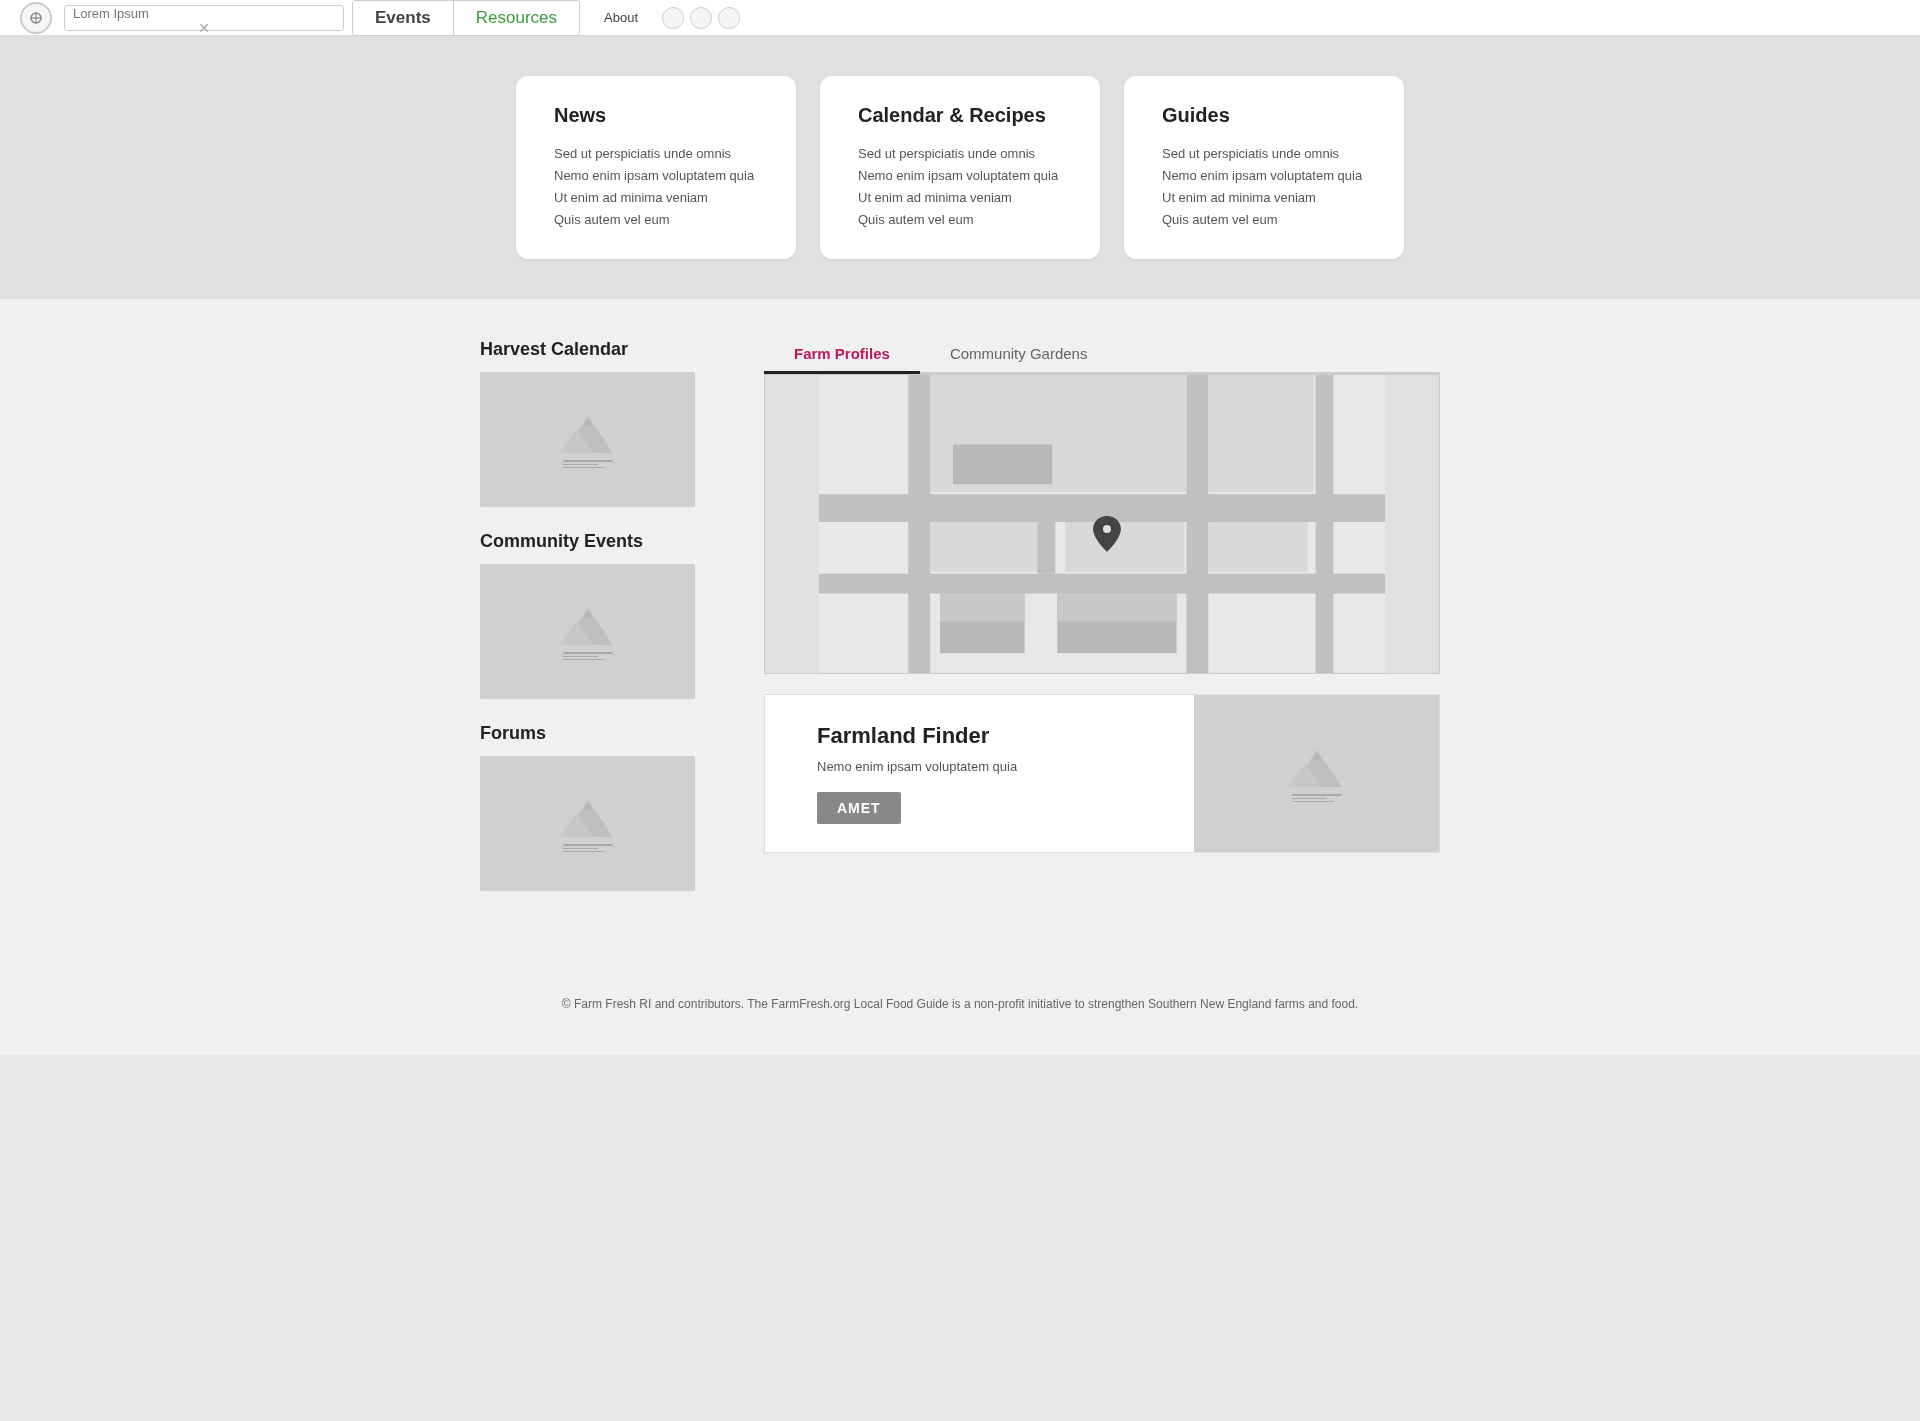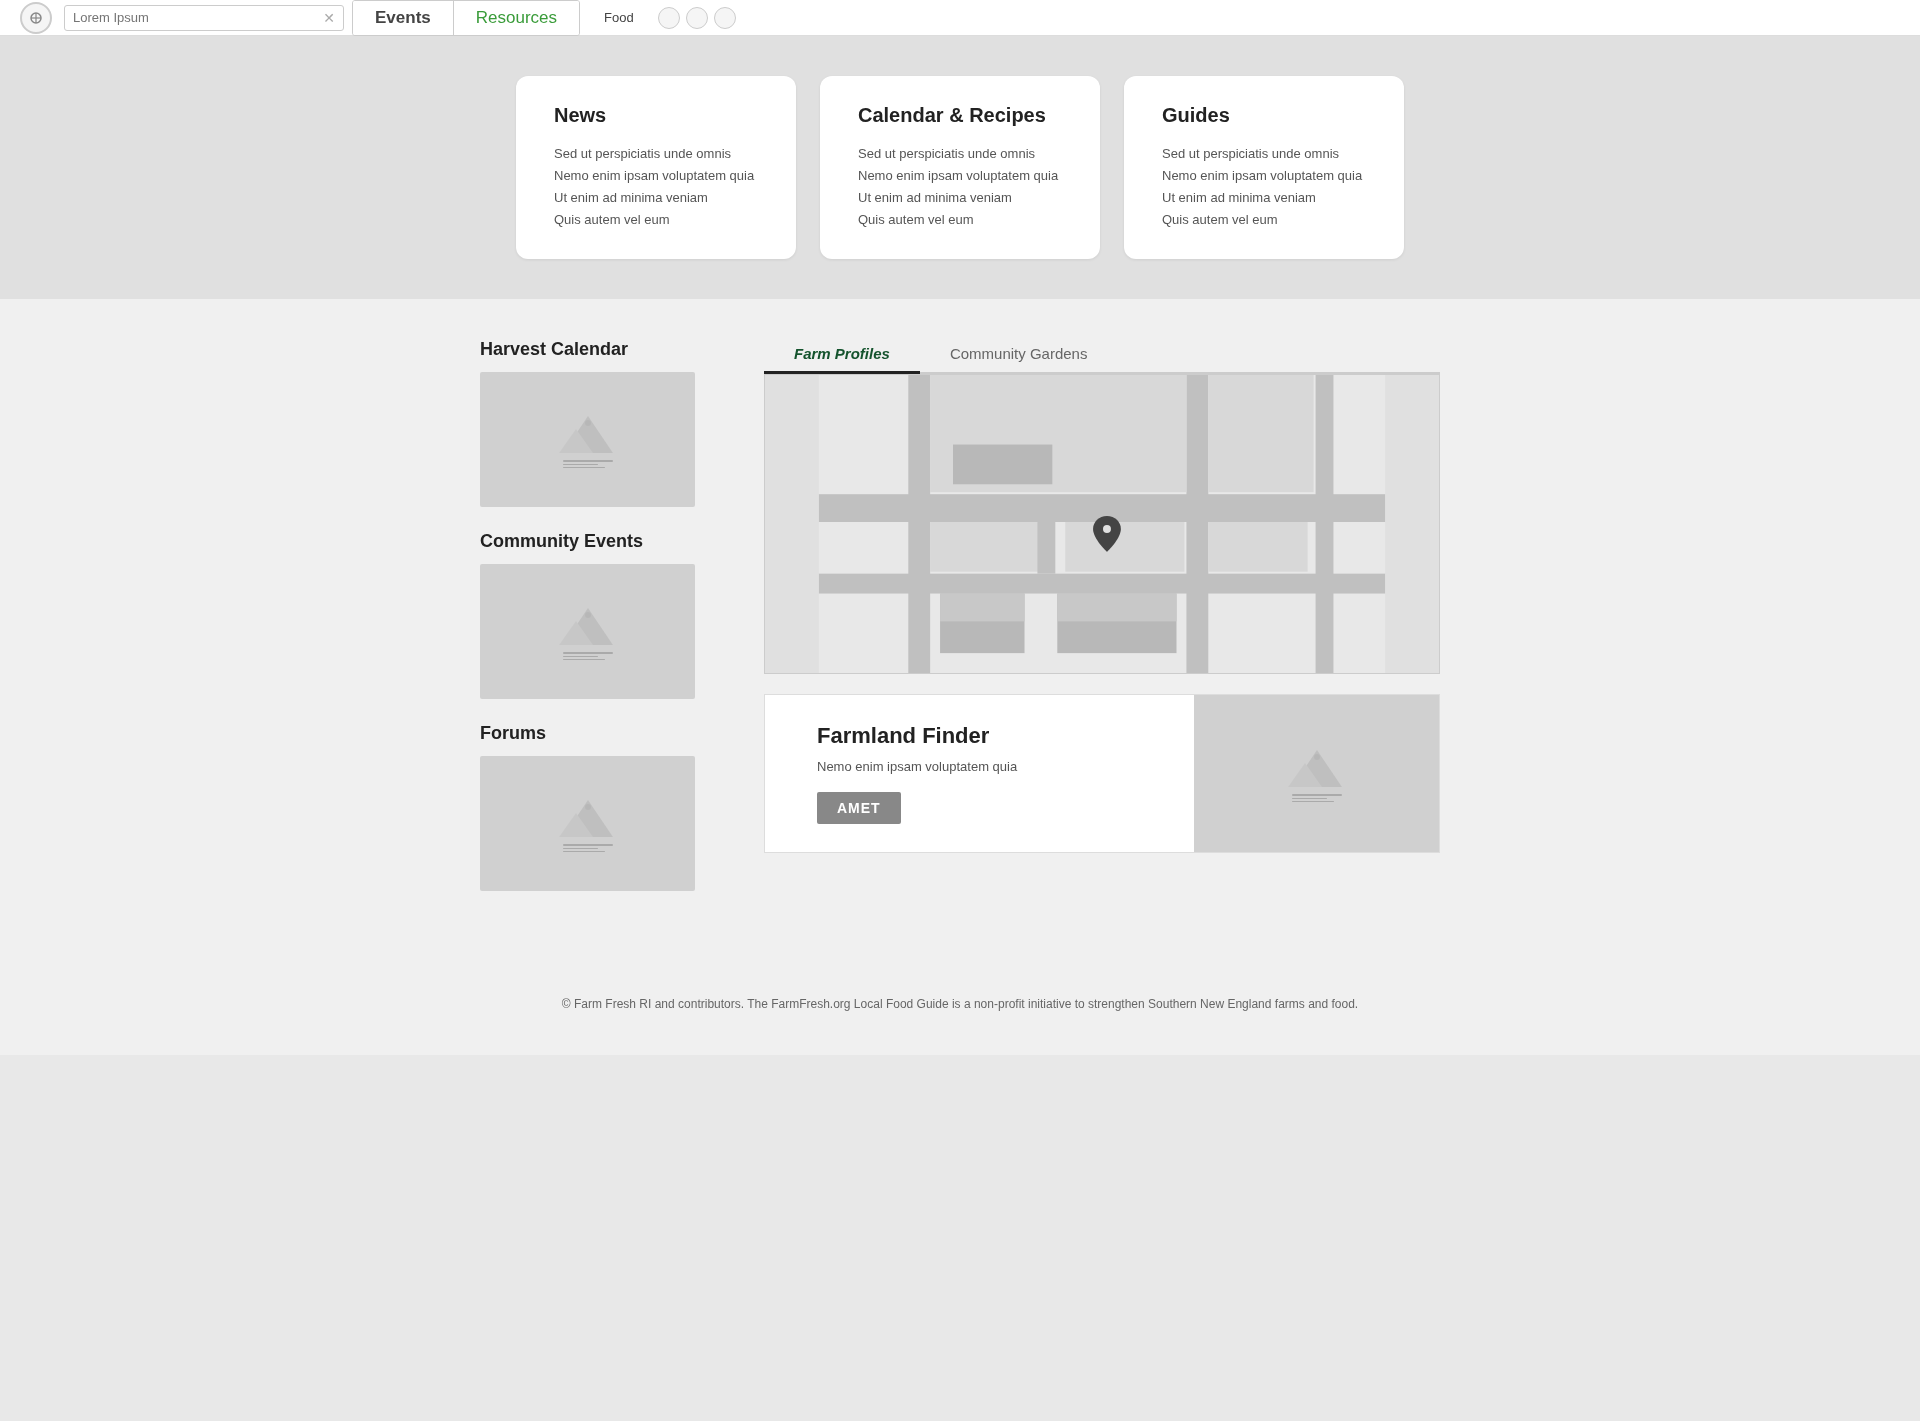--- a/index.html
+++ b/index.html
@@ -35,20 +35,21 @@
     .nav-search-wrap {
       display: flex;
       align-items: center;
       border: 1px solid #ccc;
       border-radius: 3px;
       background: #fff;
       padding: 0 8px;
       height: 26px;
       width: 280px;
       margin-right: 8px;
+      flex-direction: column;
     }
     .nav-search-wrap input {
       border: none;
       outline: none;
       font-size: 13px;
       color: #aaa;
       width: 100%;
       background: transparent;
     }
     .nav-search-clear {
@@ -212,23 +213,22 @@
       margin-bottom: 0;
     }
     .content-tab {
       font-size: 15px;
       color: #666;
       padding: 6px 30px 10px;
       cursor: pointer;
       position: relative;
     }
     .content-tab.active {
-      color: #14532d;
+      color: #be185d;
       font-weight: 700;
-      font-style: italic;
     }
     .content-tab.active::after {
       content: '';
       position: absolute;
       bottom: -2px;
       left: 0;
       right: 0;
       height: 3px;
       background: #222;
     }
@@ -318,21 +318,21 @@
     </svg>
   </div>
   <div class="nav-search-wrap">
     <input type="text" placeholder="Lorem Ipsum" style="">
     <span class="nav-search-clear">✕</span>
   </div>
   <div class="nav-tabs">
     <div class="nav-tab active">Events</div>
     <div class="nav-tab resources">Resources</div>
   </div>
-  <span class="nav-about">Food</span>
+  <span class="nav-about">About</span>
   <div class="nav-circles">
     <div class="nav-circle"></div>
     <div class="nav-circle"></div>
     <div class="nav-circle"></div>
   </div>
 </nav>
 
 <section class="hero-section">
   <div class="cards-row">
 

